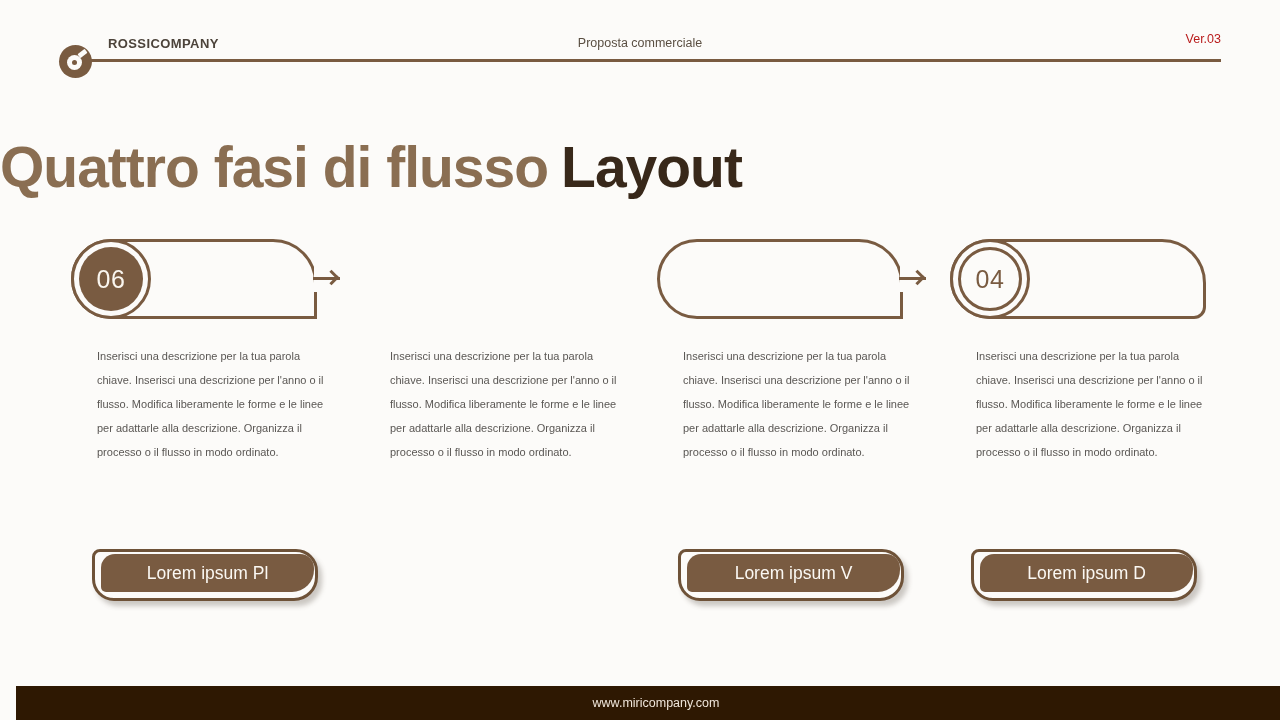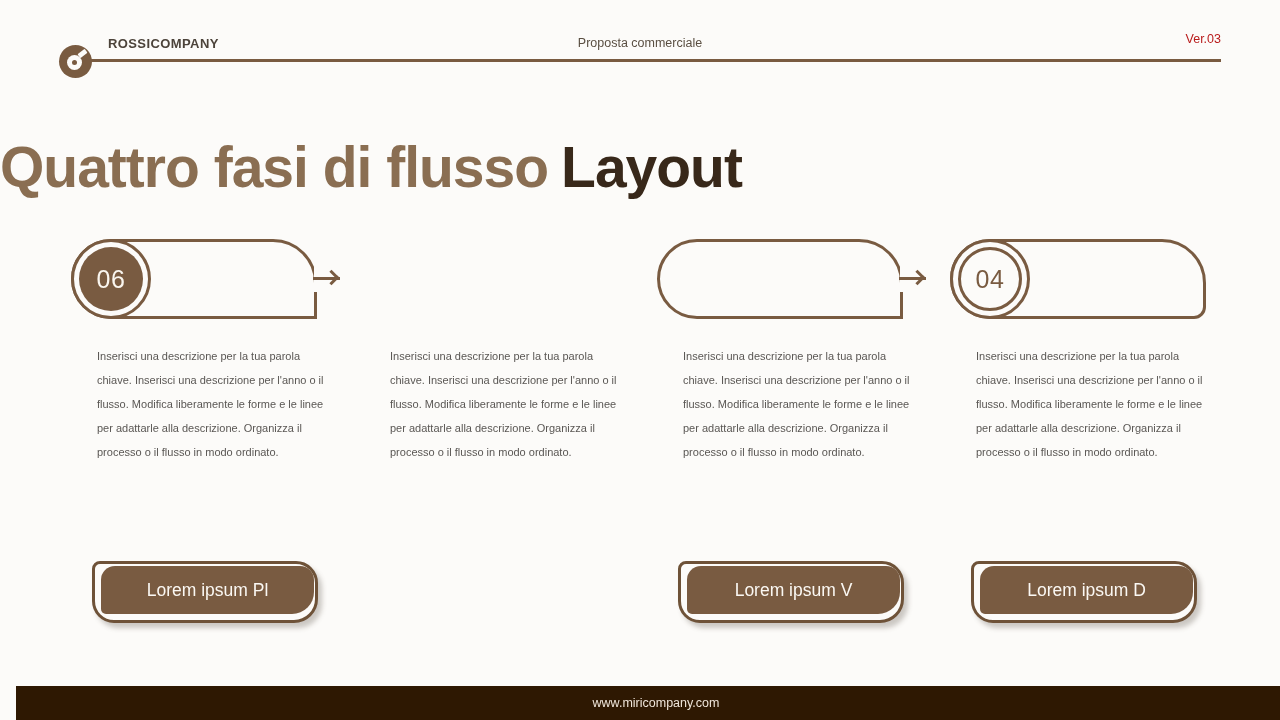--- a/index.html
+++ b/index.html
@@ -40,21 +40,21 @@
   .badge{position:absolute;left:-3px;top:-3px;width:80px;height:80px;border:3px solid var(--brown);border-radius:50%;background:var(--bg);}
   .badge-disc{position:absolute;left:5px;top:5px;width:64px;height:64px;border-radius:50%;display:flex;align-items:center;justify-content:center;font-size:25px;letter-spacing:.5px;}
   .stage.filled .badge-disc{background:var(--brown);color:#FAF6EF;}
   .stage.outline .badge-disc{border:3px solid var(--brown);color:var(--brown);}
   .border-gap{position:absolute;right:-3px;top:24px;width:3px;height:26px;background:var(--bg);}
   .arrow-line{position:absolute;left:calc(100% - 1px);top:35px;width:27px;height:3px;background:var(--brown);}
   .arrow-head{position:absolute;left:calc(100% + 12px);top:30px;width:11px;height:11px;border-top:3px solid var(--brown);border-right:3px solid var(--brown);transform:rotate(45deg);}
   .desc{position:absolute;left:26px;top:106px;width:232px;font-size:11px;line-height:23.9px;color:var(--text);}
 
   
-  .btn{position:absolute;left:21px;top:322px;width:226px;height:62px;border:3px solid var(--brown-dark);border-radius:8px 22px 24px 22px;background:var(--bg);box-shadow:4px 5px 5px rgba(90,80,70,.30);cursor:pointer;}
+  .btn{position:absolute;left:21px;top:310px;width:226px;height:52px;border:3px solid var(--brown-dark);border-radius:8px 22px 24px 22px;background:var(--bg);box-shadow:4px 5px 5px rgba(90,80,70,.30);cursor:pointer;}
   .btn-fill{position:absolute;left:6px;top:2px;right:1px;bottom:6px;background:var(--brown);border-radius:14px 14px 22px 5px;color:#FBF8F3;display:flex;align-items:center;justify-content:center;font-size:17.5px;}
 
   
   .footer{position:absolute;left:0;bottom:0;width:100%;height:34px;background:var(--footer-bg);display:flex;align-items:center;justify-content:center;margin-left:16px;}
   .footer-url{color:var(--footer-text);font-size:12.5px;}
 </style>
 </head>
 <body>
 
 <div class="slide">

